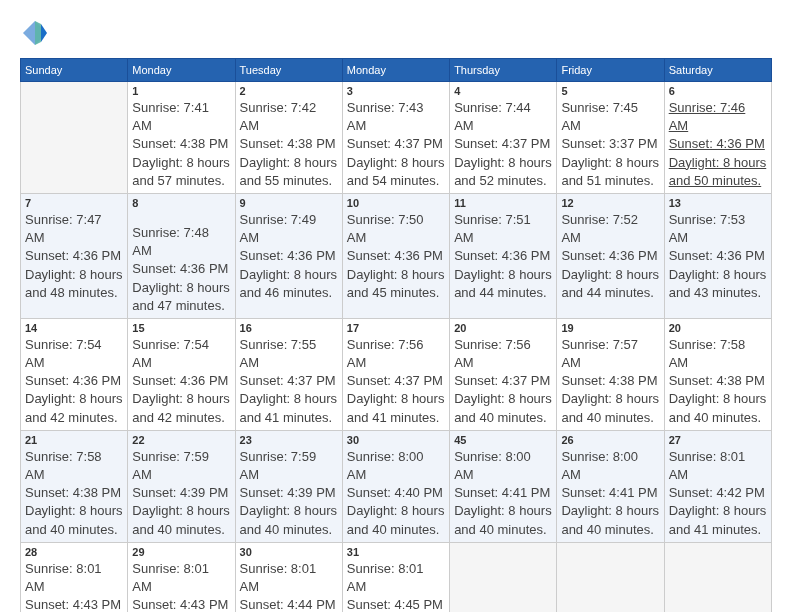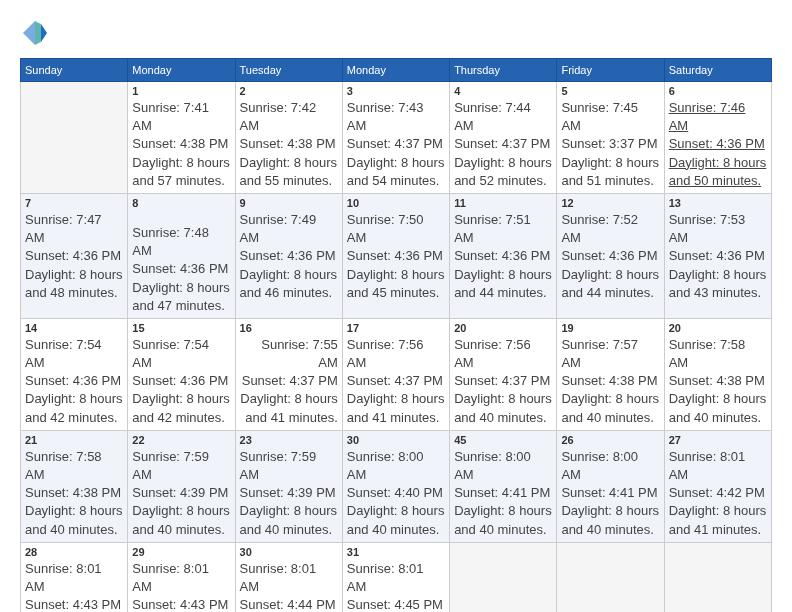--- a/index.html
+++ b/index.html
@@ -244,21 +244,21 @@
           </td>
           <td>
             <div class="day-number">15</div>
             <div class="day-info" style="white-space: pre-line;">Sunrise: 7:54 AM
 Sunset: 4:36 PM
 Daylight: 8 hours
 and 42 minutes.</div>
           </td>
           <td>
             <div class="day-number">16</div>
-            <div class="day-info" style="white-space: pre-line; text-align: right;">Sunrise: 7:55 AM
+            <div class="day-info" style="white-space: pre-line;">Sunrise: 7:55 AM
 Sunset: 4:37 PM
 Daylight: 8 hours
 and 41 minutes.</div>
           </td>
           <td>
             <div class="day-number">17</div>
             <div class="day-info" style="white-space: pre-line;">Sunrise: 7:56 AM
 Sunset: 4:37 PM
 Daylight: 8 hours
 and 41 minutes.</div>

